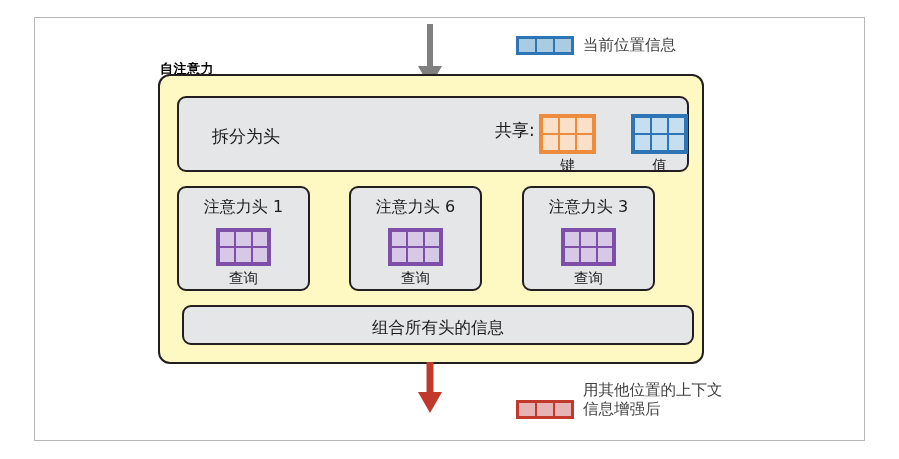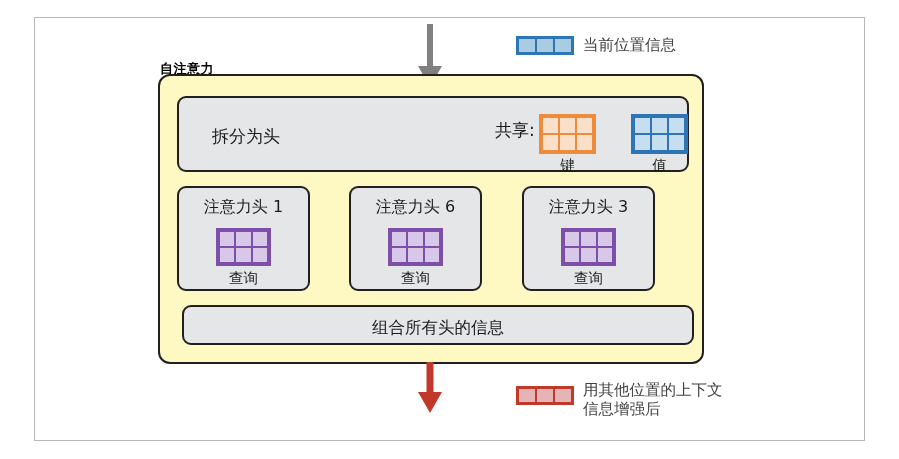--- a/index.html
+++ b/index.html
@@ -51,21 +51,21 @@
     top: 36px;
     display: flex;
     align-items: center;
     gap: 9px;
   }
   .legend-bottom {
     position: absolute;
     left: 516px;
     top: 381px;
     display: flex;
-    align-items: flex-start;
+    align-items: flex-end;
     gap: 9px;
   }
   .legend-text {
     font-size: 15.5px;
     color: #3f3f3f;
     line-height: 19px;
     white-space: pre-line;
   }
 
   

